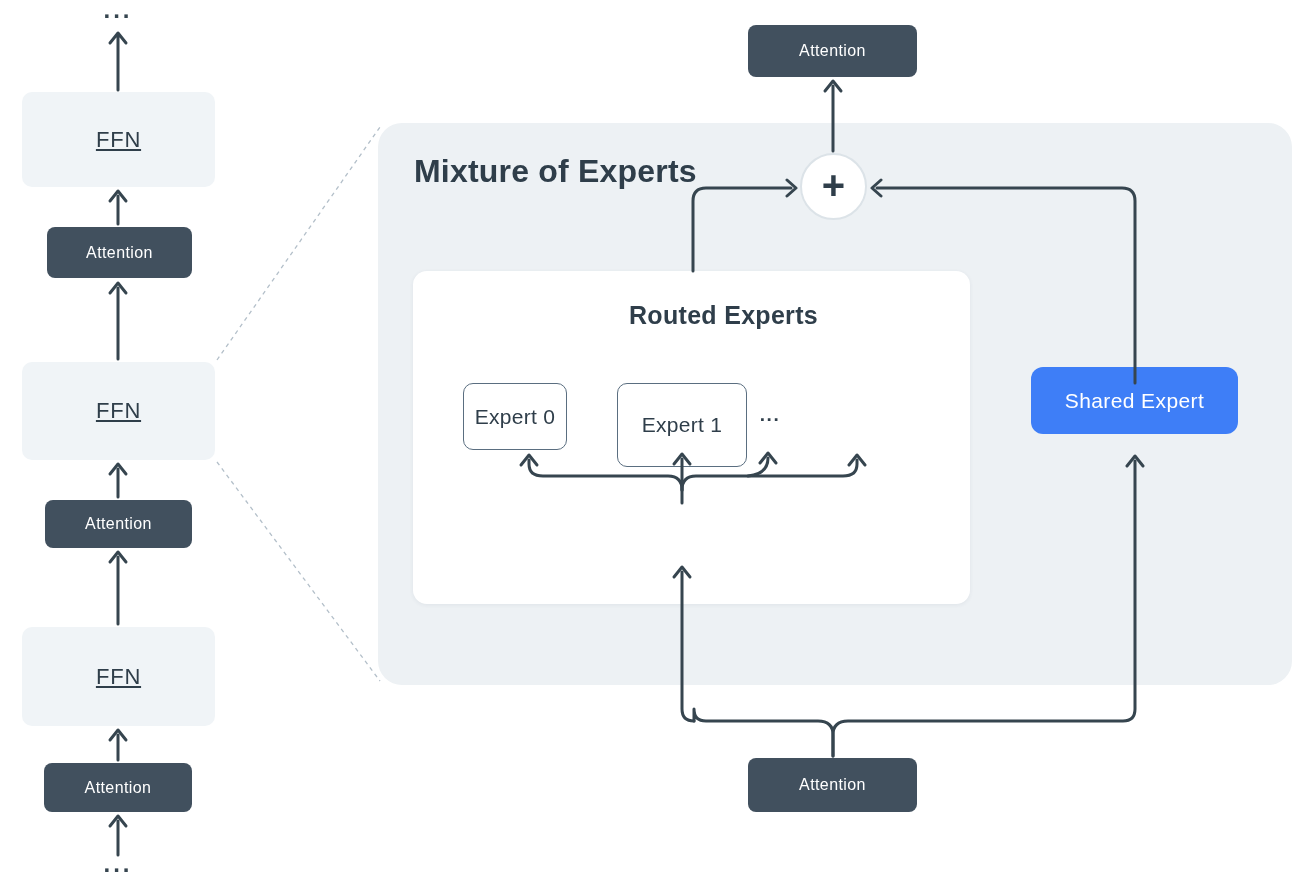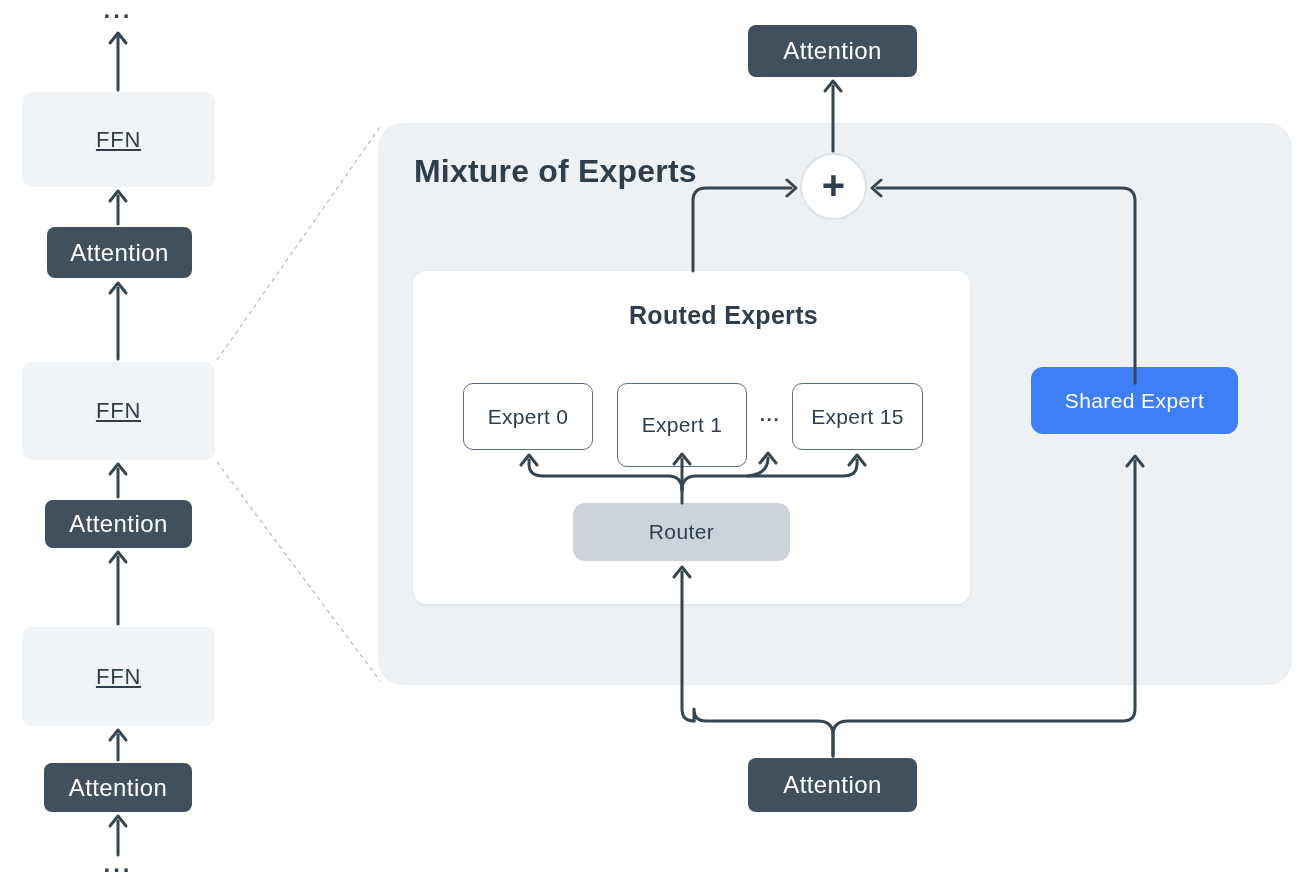--- a/index.html
+++ b/index.html
@@ -5,21 +5,21 @@
   html,body { margin:0; padding:0; background:#ffffff; }
   .canvas {
     position:relative; width:1306px; height:891px; background:#ffffff;
     font-family:"Liberation Sans", sans-serif; overflow:hidden;
     color:#2f3e4a;
   }
   .abs { position:absolute; box-sizing:border-box; }
   .box { position:absolute; box-sizing:border-box; display:flex; align-items:center; justify-content:center; }
   .dark-box {
     background:#41505e; color:#ffffff; border-radius:8px;
-    font-size:24px; font-weight:400; letter-spacing:0.4px;
+    font-size:16px; font-weight:400; letter-spacing:0.4px;
   }
   .ffn-box {
     background:#f0f4f7; color:#2f3e4a; border-radius:10px;
     font-size:22px; font-weight:400; letter-spacing:0.8px;text-decoration:underline;
   }
   .moe-panel { background:#edf1f4; border-radius:24px; }
   .moe-title { font-size:32px; font-weight:600; color:#2f3e4a; letter-spacing:0.2px; }
   .white-box { background:#ffffff; border-radius:14px; box-shadow:0 1px 4px rgba(40,60,80,0.07); }
   .routed-title { text-align:center; font-size:25px; font-weight:600; color:#2f3e4a; letter-spacing:0.3px;margin-left:32px; }
   .expert-box {
@@ -73,37 +73,31 @@
   <div class="dots" style="left:88px; top:852px; width:60px;">...</div>
 
   <div class="abs moe-panel" style="left:378px; top:123px; width:914px; height:562px;"></div>
 
   <div class="abs moe-title" style="left:414px; top:153px;">Mixture of Experts</div>
 
   <div class="abs white-box" style="left:413px; top:271px; width:557px; height:333px;"></div>
 
   <div class="abs routed-title" style="left:413px; top:301px; width:557px;">Routed Experts</div>
 
-  <div class="box expert-box" style="left:463px; top:383px; width:130px; height:67px;">
+  <div class="box expert-box" style="left:463px; top:383px; width:104px; height:67px;">
     <span>Expert 0</span>
   </div>
 
   <div class="box expert-box" style="left:617px; top:383px; width:130px; height:84px;">
     <span>Expert 1</span>
   </div>
 
   <div class="mini-dots" style="left:750px; top:404px; width:40px;">...</div>
 
-  <div class="box expert-box" style="left:792px; top:383px; width:131px; height:67px;">
-    <span>Expert 15</span>
-  </div>
 
-  <div class="box router-box" style="left:573px; top:503px; width:217px; height:58px;">
-    <span>Router</span>
-  </div>
 
   <div class="box shared-box" style="left:1031px; top:367px; width:207px; height:67px;justify-content:center;">
     <span>Shared Expert</span>
   </div>
 
   <div class="box plus-circle" style="left:800px; top:153px; width:67px; height:67px;">
     <span class="plus-glyph">+</span>
   </div>
 
   <div class="box dark-box" style="left:748px; top:25px; width:169px; height:52px;">

